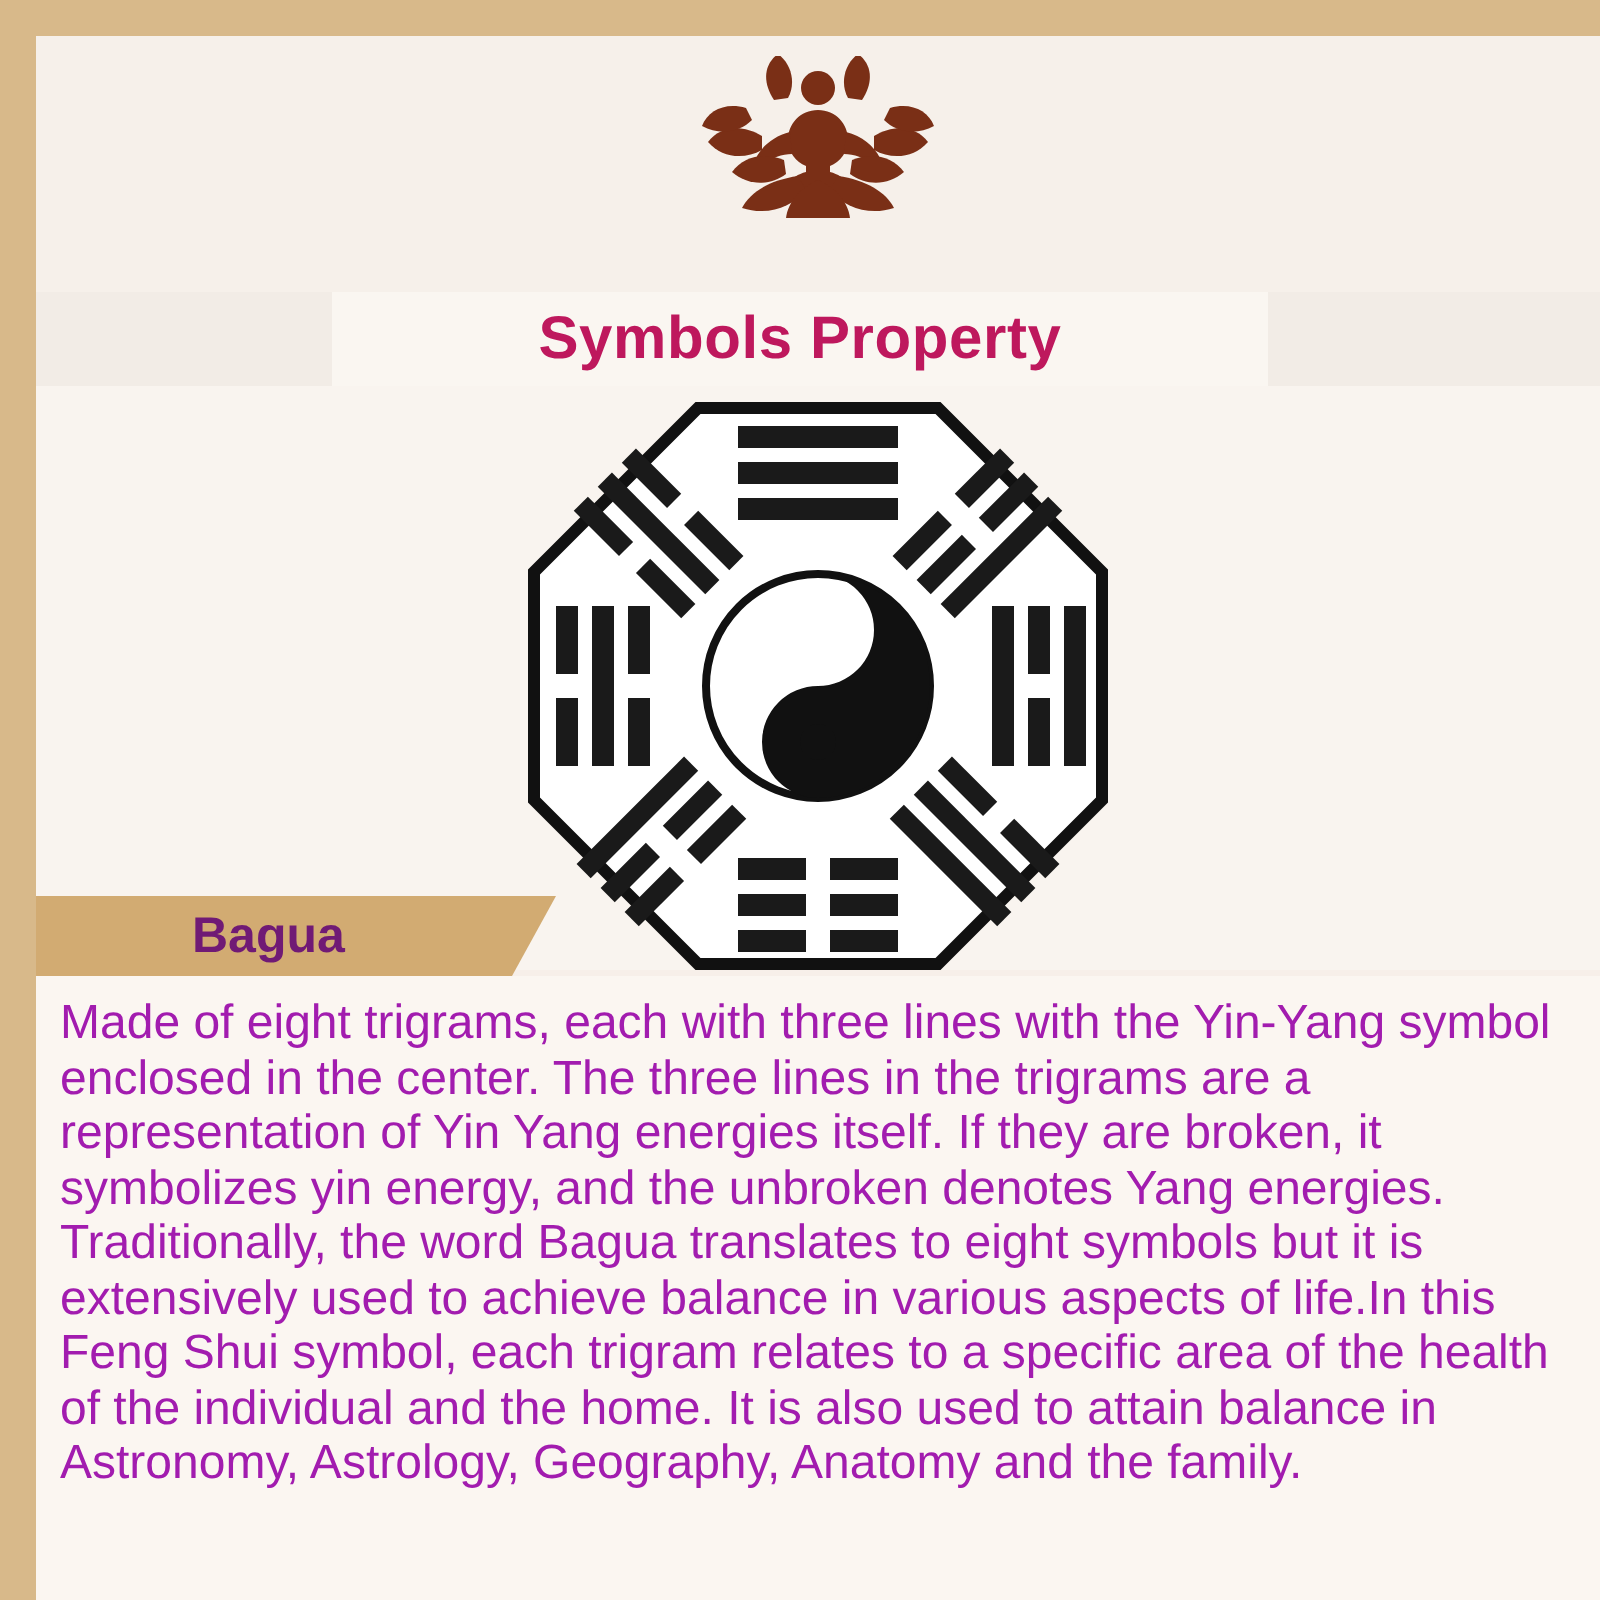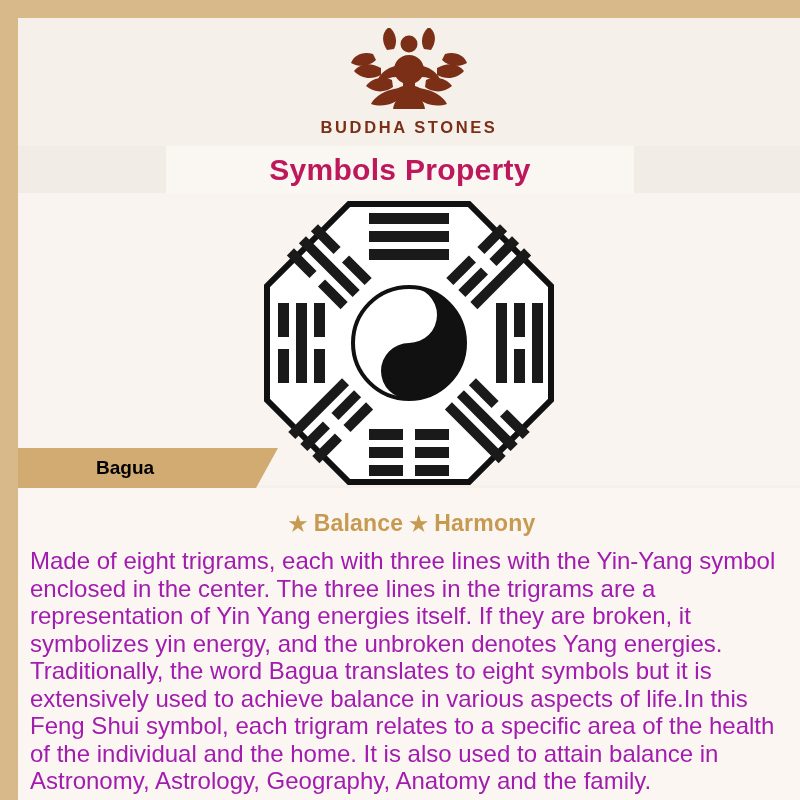--- a/index.html
+++ b/index.html
@@ -116,23 +116,23 @@
     position: absolute;
     left: 18px; top: 448px;
     width: 238px; height: 40px;
     background: #d2ab72;
   }
   .label-ribbon .ribbon-text {
     position: absolute;
     left: 78px;
     top: 0;
     line-height: 40px;
-    font-size: 19px;
+    font-size: 25px;
     font-weight: bold;
-    color: #000000;
+    color: #701a75;
   }
   .ribbon-tail {
     position: absolute;
     left: 256px; top: 448px;
     width: 0; height: 0;
     border-top: 40px solid #d2ab72;
     border-right: 22px solid transparent;
   }
   
   .desc-area {
@@ -198,21 +198,20 @@
           <path d="M44 26 c-10 -3 -19 1 -22 9 c9 5 19 3 25 -3 z"></path>
           <path d="M116 26 c10 -3 19 1 22 9 c-9 5 -19 3 -25 -3 z"></path>
           <path d="M58 22 c-6 -9 -5 -18 2 -23 c7 5 9 15 5 22 z"></path>
           <path d="M102 22 c6 -9 5 -18 -2 -23 c-7 5 -9 15 -5 22 z"></path>
 
           <path d="M70 60 c-14 2 -24 8 -28 16 c12 4 25 0 32 -9 z"></path>
           <path d="M90 60 c14 2 24 8 28 16 c-12 4 -25 0 -32 -9 z"></path>
           <path d="M80 62 c-9 4 -15 11 -16 19 l32 0 c-1 -8 -7 -15 -16 -19 z"></path>
         </g>
       </svg>
-      <div class="logo-text">BUDDHA STONES</div>
     </div>
   </div>
 
   <div class="title-strip-left"></div>
   <div class="title-strip-right"></div>
   <div class="title-band">
     <span class="title-text">Symbols Property</span>
   </div>
 
   <div class="art-area">
@@ -293,19 +292,16 @@
       </svg>
     </div>
   </div>
 
   <div class="label-ribbon">
     <span class="ribbon-text">Bagua</span>
   </div>
   <div class="ribbon-tail"></div>
 
   <div class="desc-area">
-    <div class="keywords">
-      <span class="star">★</span><span class="kw">Balance</span><span class="star">★</span><span class="kw">Harmony</span>
-    </div>
     <div class="body-text">Made of eight trigrams, each with three lines with the Yin-Yang symbol enclosed in the center. The three lines in the trigrams are a representation of Yin Yang energies itself. If they are broken, it symbolizes yin energy, and the unbroken denotes Yang energies. Traditionally, the word Bagua translates to eight symbols but it is extensively used to achieve balance in various aspects of life.In this Feng Shui symbol, each trigram relates to a specific area of the health of the individual and the home. It is also used to attain balance in Astronomy, Astrology, Geography, Anatomy and the family.</div>
   </div>
 
 </div>
 
 </body></html>

